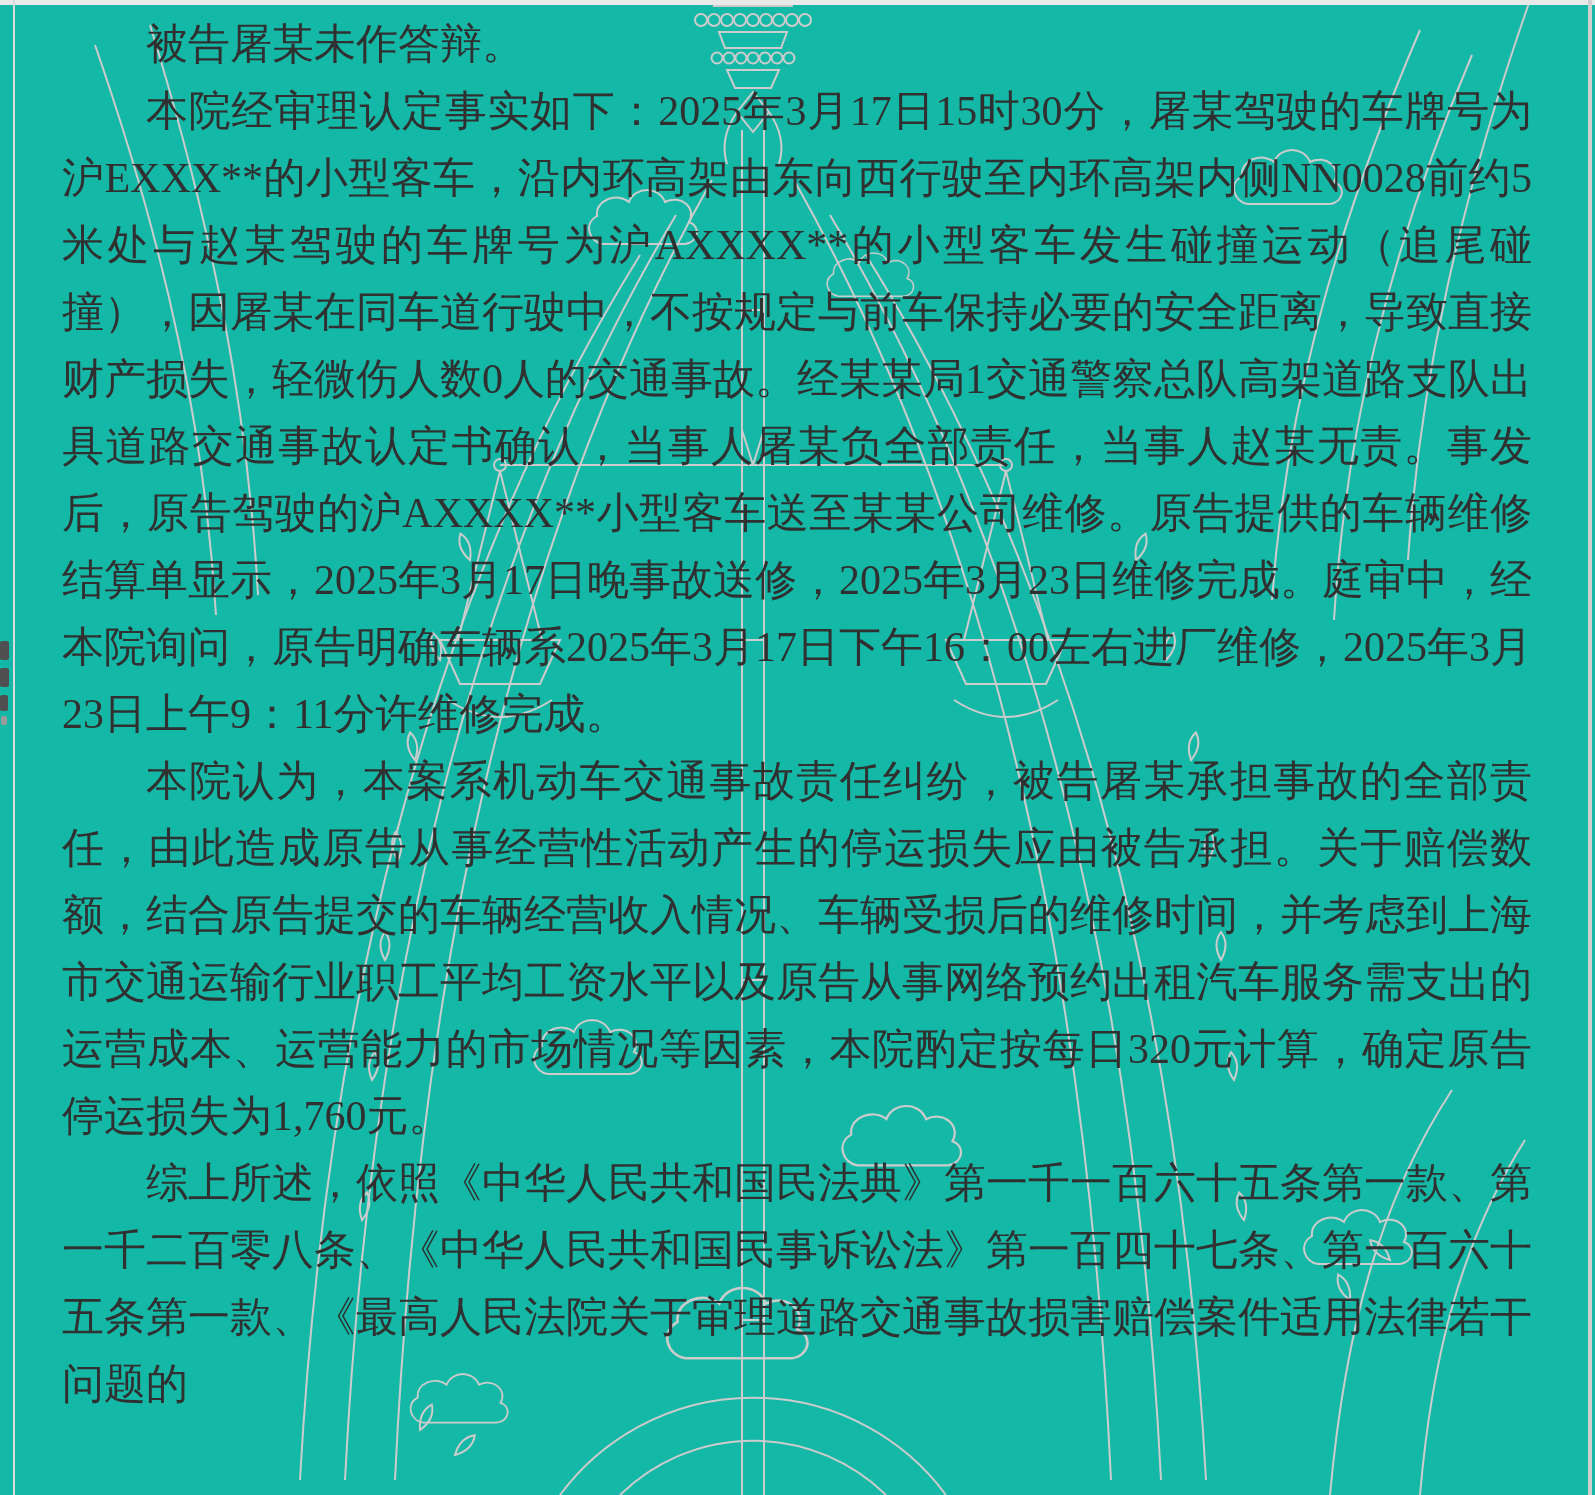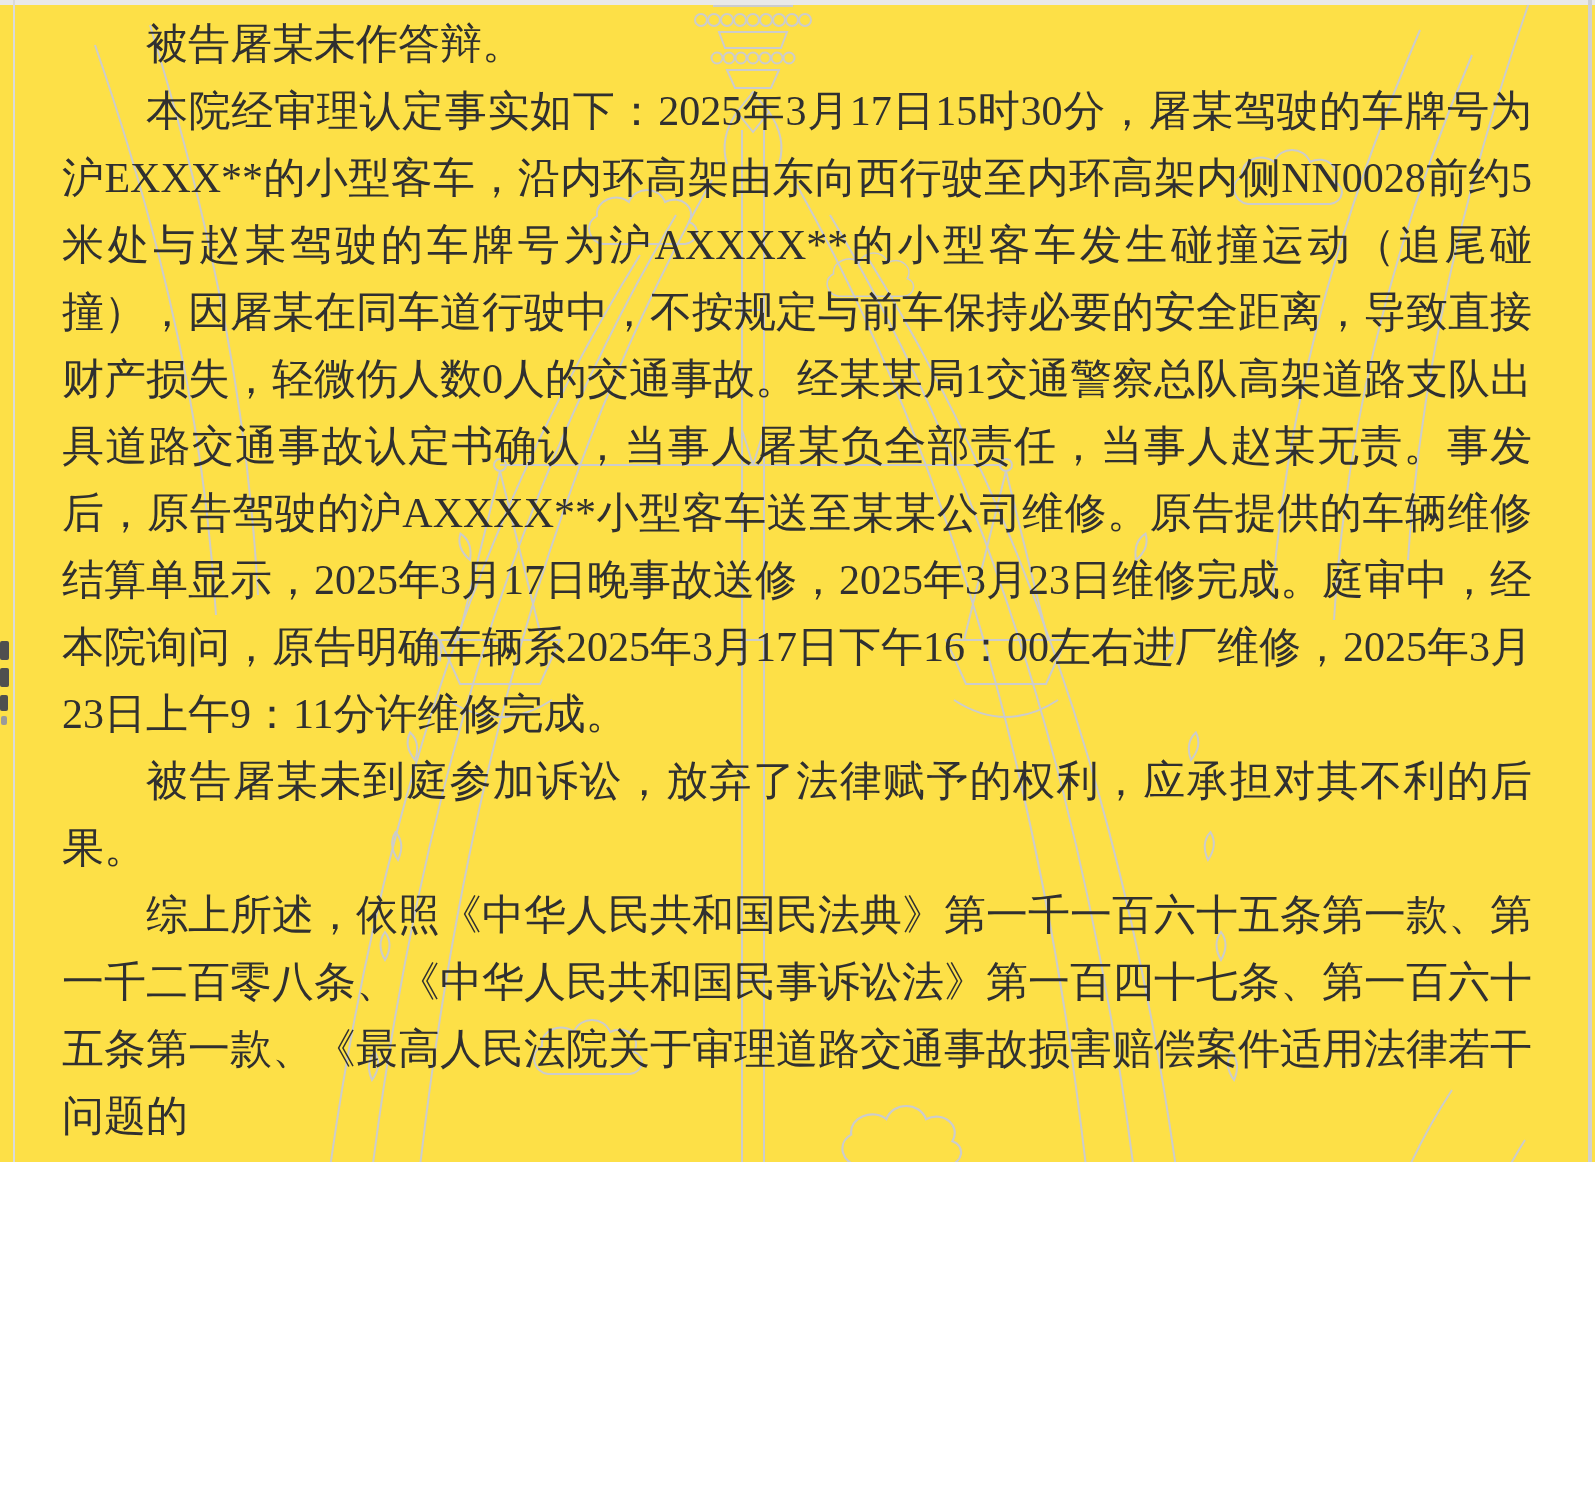--- a/index.html
+++ b/index.html
@@ -1,16 +1,16 @@
 <!DOCTYPE html>
 <html><head>
 <meta charset="utf-8">
 <style>
   html,body{margin:0;padding:0;background:#ffffff;}
-  .page{position:relative;width:1595px;height:1162px;background:#fde047;overflow:hidden;}
+  .page{position:relative;width:1595px;height:1495px;background:#14b8a6;overflow:hidden;}
   .top-strip{position:absolute;left:0;top:0;width:1595px;height:5px;background:#e9e9e9;}
   .left-border{position:absolute;left:13px;top:0;width:2px;height:1495px;background:#dadada;}
   .right-border{position:absolute;left:1588px;top:0;width:4px;height:1495px;background:#d0d0d0;}
   .artifact{position:absolute;background:#4f4f4f;border-radius:2px;}
   .a1{left:0;top:641px;width:9px;height:19px;}
   .a2{left:0;top:668px;width:9px;height:19px;}
   .a3{left:0;top:695px;width:8px;height:16px;}
   .a4{left:1px;top:716px;width:6px;height:9px;background:#9a9a9a;}
   .watermark{position:absolute;left:0;top:0;width:1595px;height:1495px;}
   .body-text{
@@ -129,17 +129,17 @@
   <div class="left-border"></div>
   <div class="right-border"></div>
   <div class="artifact a1"></div>
   <div class="artifact a2"></div>
   <div class="artifact a3"></div>
   <div class="artifact a4"></div>
 
   <div class="body-text">
     <p>被告屠某未作答辩。</p>
     <p>本院经审理认定事实如下：2025年3月17日15时30分，屠某驾驶的车牌号为沪EXXX**的小型客车，沿内环高架由东向西行驶至内环高架内侧NN0028前约5米处与赵某驾驶的车牌号为沪AXXXX**的小型客车发生碰撞运动（追尾碰撞），因屠某在同车道行驶中，不按规定与前车保持必要的安全距离，导致直接财产损失，轻微伤人数0人的交通事故。经某某局1交通警察总队高架道路支队出具道路交通事故认定书确认，当事人屠某负全部责任，当事人赵某无责。事发后，原告驾驶的沪AXXXX**小型客车送至某某公司维修。原告提供的车辆维修结算单显示，2025年3月17日晚事故送修，2025年3月23日维修完成。庭审中，经本院询问，原告明确车辆系2025年3月17日下午16：00左右进厂维修，2025年3月23日上午9：11分许维修完成。</p>
-    <p>被告屠某未到庭参加诉讼，放弃了法律赋予的权利，应承担对其不利的后果。</p>
+    <p>本院认为，本案系机动车交通事故责任纠纷，被告屠某承担事故的全部责任，由此造成原告从事经营性活动产生的停运损失应由被告承担。关于赔偿数额，结合原告提交的车辆经营收入情况、车辆受损后的维修时间，并考虑到上海市交通运输行业职工平均工资水平以及原告从事网络预约出租汽车服务需支出的运营成本、运营能力的市场情况等因素，本院酌定按每日320元计算，确定原告停运损失为1,760元。</p>
     <p>综上所述，依照《中华人民共和国民法典》第一千一百六十五条第一款、第一千二百零八条、《中华人民共和国民事诉讼法》第一百四十七条、第一百六十五条第一款、《最高人民法院关于审理道路交通事故损害赔偿案件适用法律若干问题的</p>
   </div>
 
 </div>
 
 </body></html>

